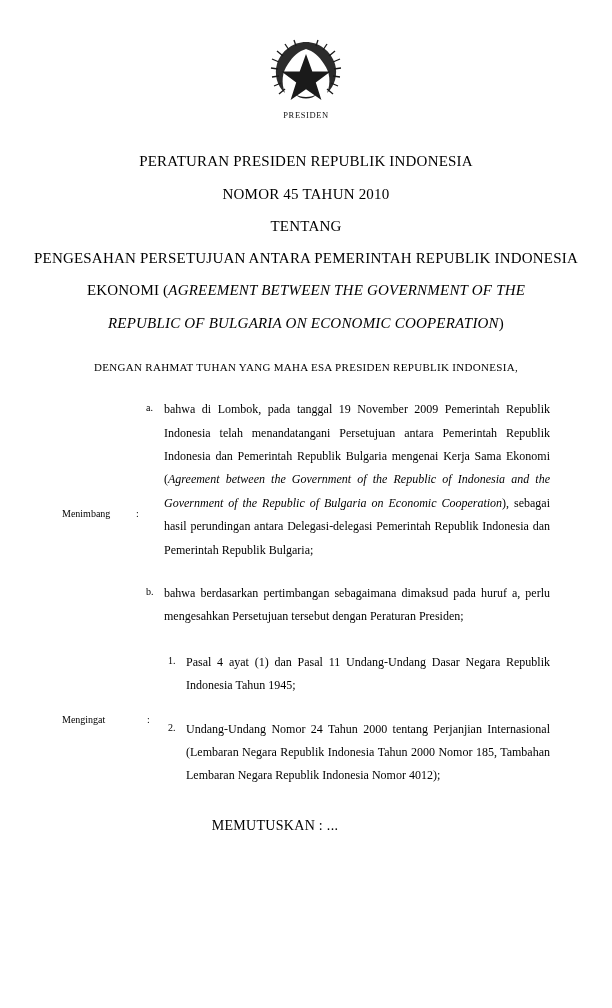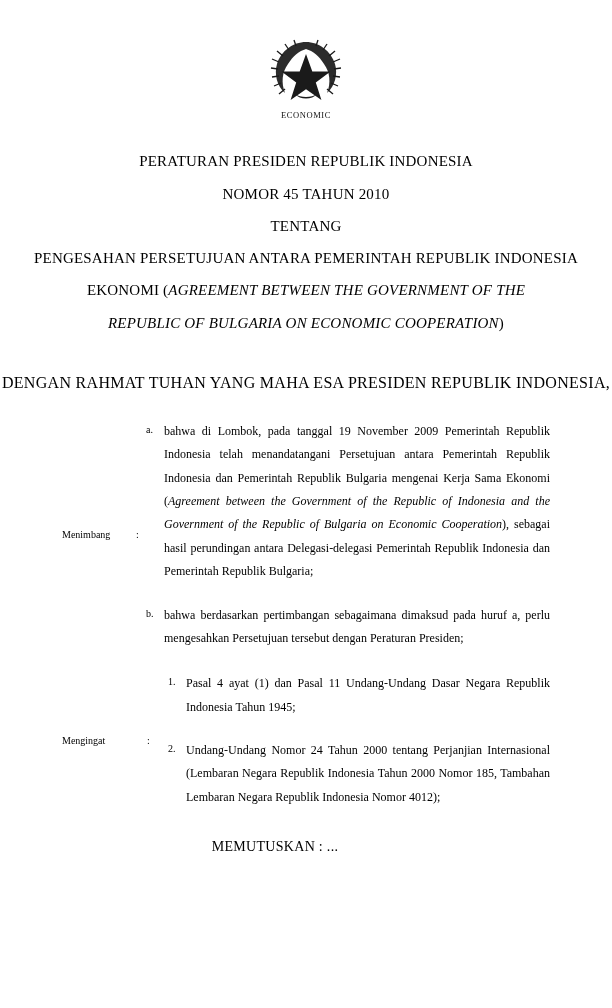--- a/index.html
+++ b/index.html
@@ -49,23 +49,23 @@
     margin-top: 24px;
     text-align: center;
     font-size: 15px;
     line-height: 2.15;
     letter-spacing: 0.2px;
   }
   .title-block .ln { display: block; }
   .ital { font-style: italic; }
 
   .subtitle-block {
-    margin-top: 26px;
-    text-align: center;
-    font-size: 16px;
+    margin-top: 16px;
+    text-align: center;
+    font-size: 11px;
     line-height: 2.3;
     letter-spacing: 0.3px;
   }
 
   
   .body-block {
     margin-top: 18px;
     padding: 0 62px 0 62px;
     font-size: 10px;
   }
@@ -153,21 +153,21 @@
             <line x1="53" y1="8" x2="55" y2="2"></line>
           </g>
 
           <path d="M32 56 C37 62 49 62 54 56 C49 60 37 60 32 56 Z"></path>
 
           <polygon points="43,16 49.3,33.5 67.5,33.5 52.8,44.4 58.4,62 43,51.3 27.6,62 33.2,44.4 18.5,33.5 36.7,33.5"></polygon>
         </g>
       </svg>
     </div>
     <div class="emblem-caption">
-      <div>ECONOMIC</div>
+      <div>PRESIDEN</div>
     </div>
   </div>
 
   <div class="title-block">
     <span class="ln">PERATURAN PRESIDEN REPUBLIK INDONESIA</span>
     <span class="ln">NOMOR  45  TAHUN 2010</span>
     <span class="ln">TENTANG</span>
     <span class="ln">PENGESAHAN PERSETUJUAN ANTARA PEMERINTAH REPUBLIK INDONESIA</span>
     <span class="ln"><span>EKONOMI  (</span><span class="ital">AGREEMENT  BETWEEN  THE GOVERNMENT OF THE</span></span>
     <span class="ln"><span class="ital">REPUBLIC OF BULGARIA ON  ECONOMIC COOPERATION</span><span>)</span></span>

